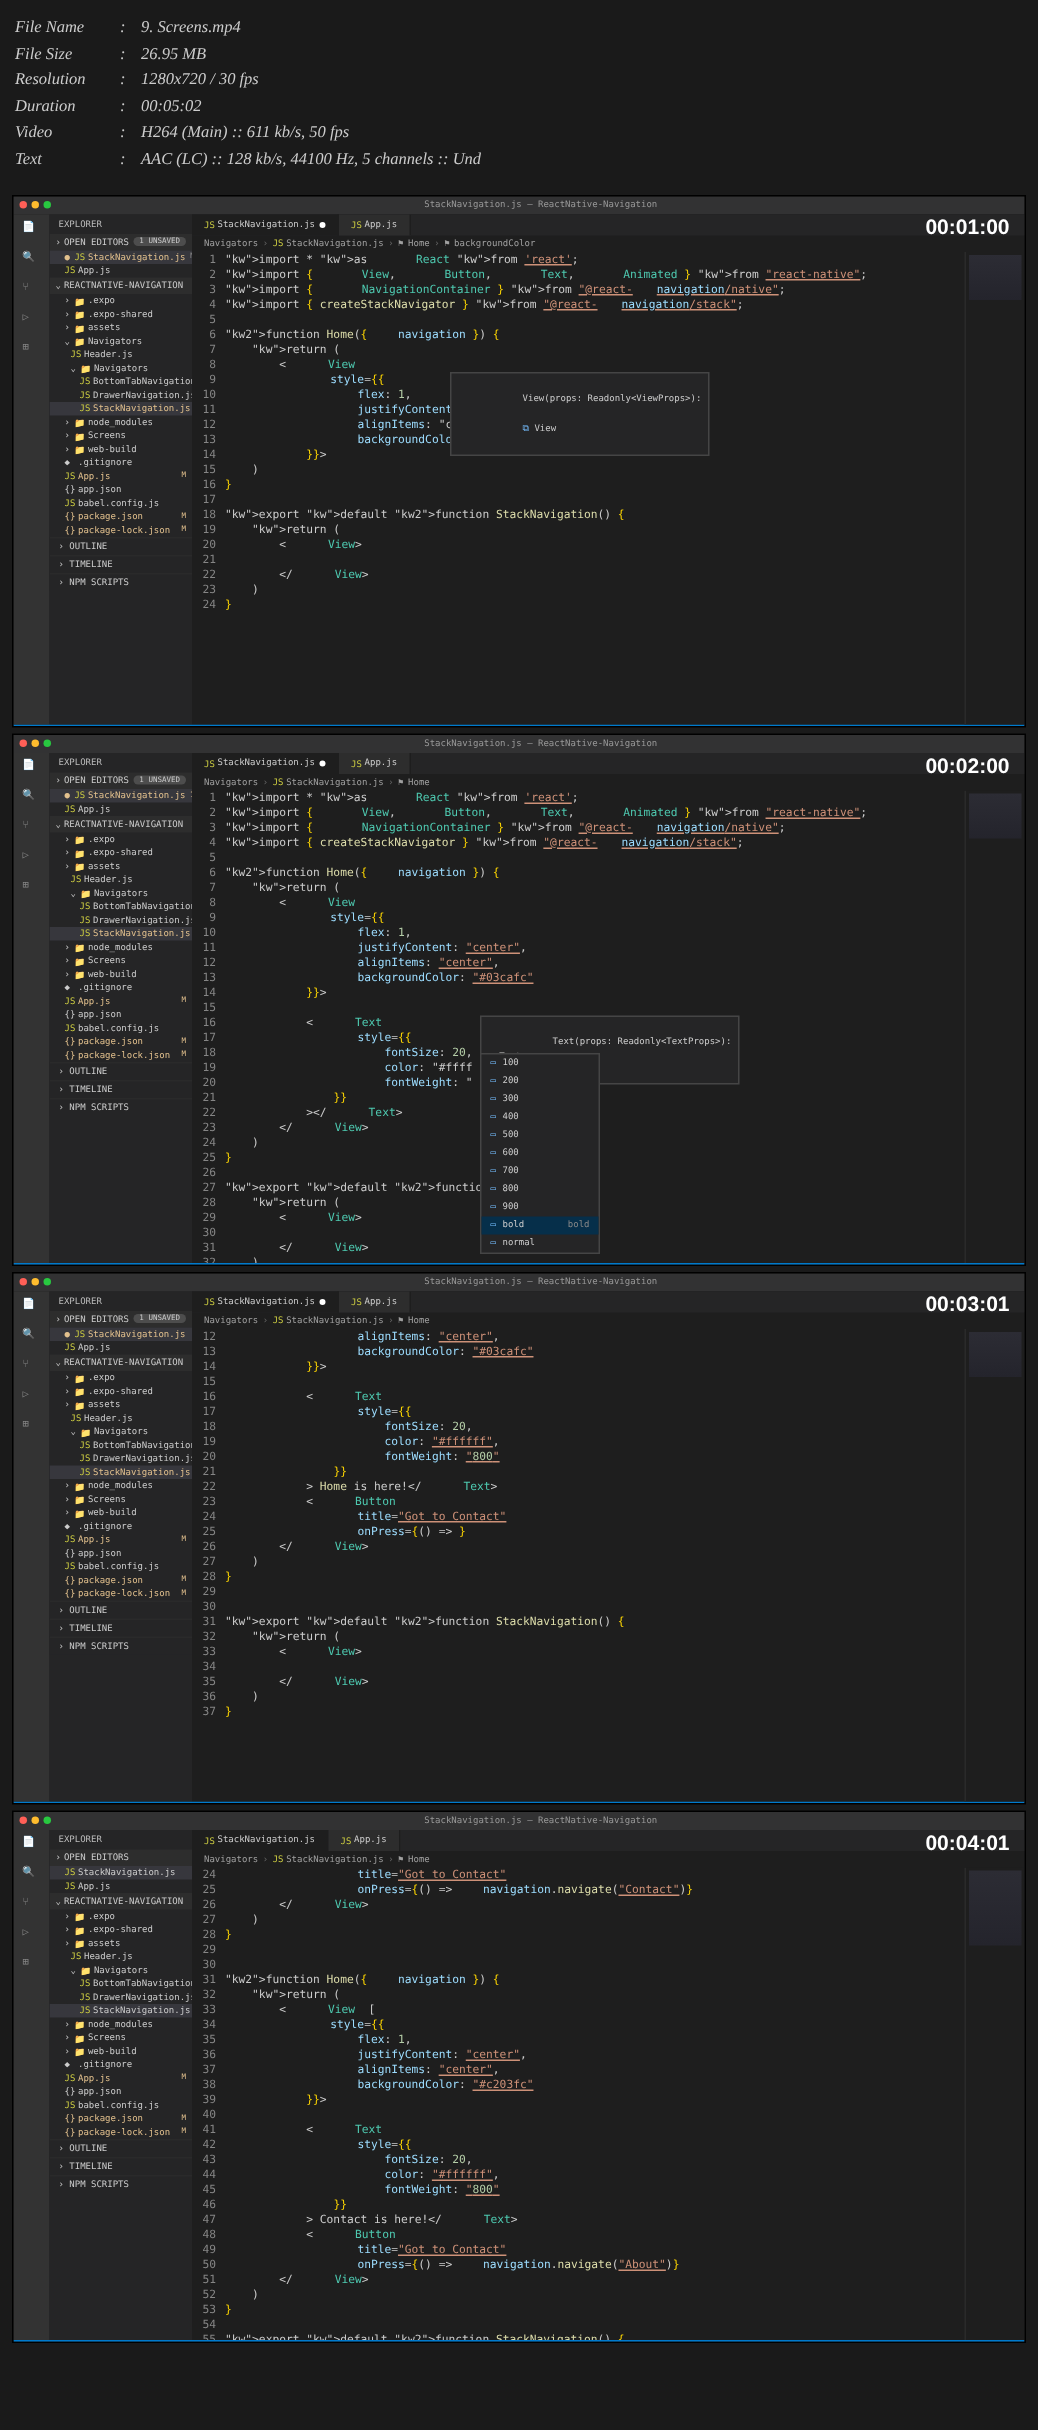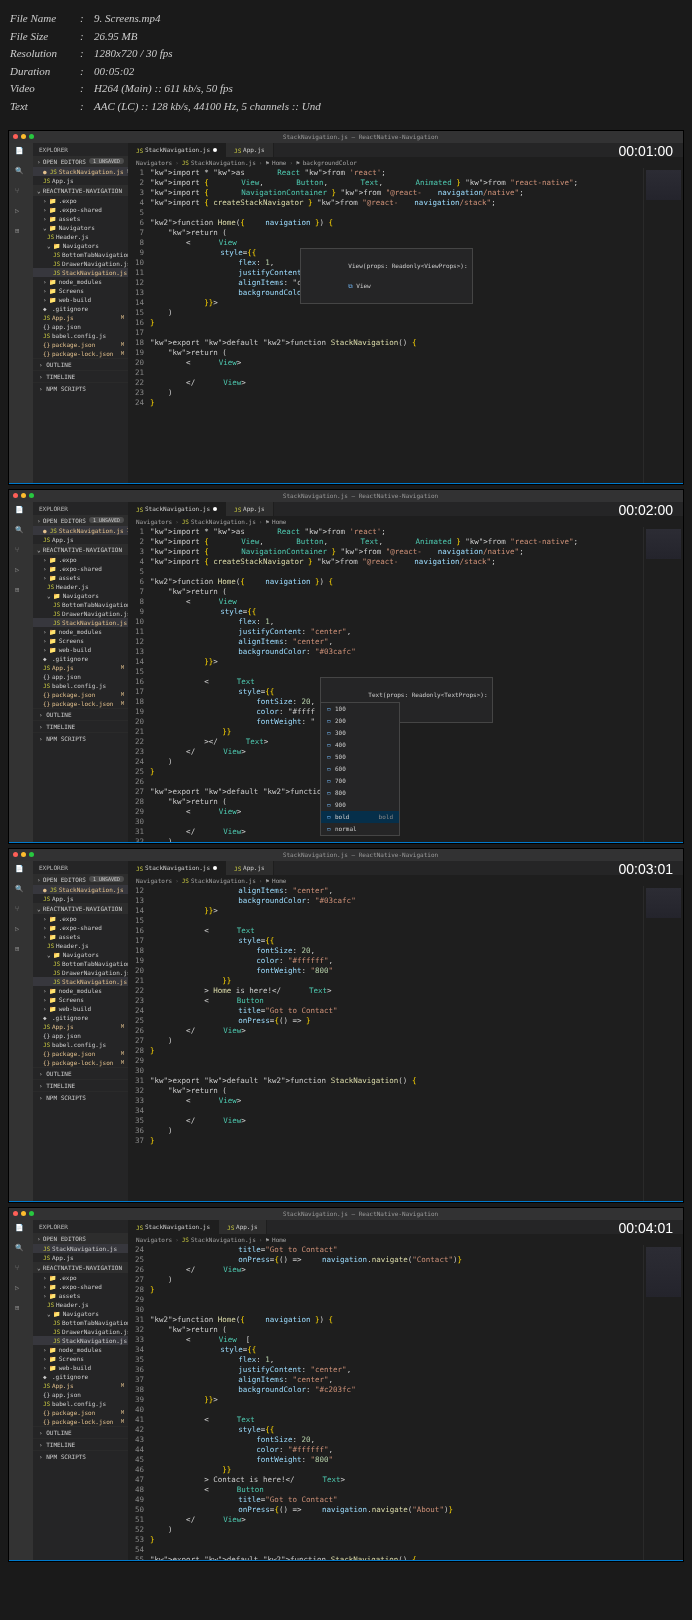--- a/index.html
+++ b/index.html
@@ -43,21 +43,21 @@
 .dot-red { background: #ff5f57; }
 .dot-yellow { background: #febc2e; }
 .dot-green { background: #28c840; }
 .title-center { flex: 1; text-align: center; }
 .timestamp {
   position: absolute;
   top: 12px;
   right: 10px;
   font-family: Arial, sans-serif;
   font-size: 14px;
-  font-weight: normal;
+  font-weight: bold;
   color: #fff;
   z-index: 10;
 }
 .main { display: flex; height: 340px; }
 .activity {
   width: 24px;
   background: #333;
   display: flex;
   flex-direction: column;
   align-items: center;
@@ -159,21 +159,21 @@
   background: #1e1e1e;
   border-left: 1px solid #2a2a2a;
 }
 .minimap-blob {
   margin: 2px;
   height: 30px;
   background: linear-gradient(#3a3a4a, #2a2a3a);
   opacity: 0.5;
 }
 .fn { color: #dcdcaa; }
-.str { color: #ce9178; }
+.str { color: #ce9178; text-decoration: underline; }
 .var { color: #9cdcfe; margin-left: 16px; }
 .type { color: #4ec9b0; padding-left: 28px; }
 .num { color: #b5cea8; }
 .brace { color: #ffd700; }
 
 .hint {
   position: absolute;
   background: #252526;
   border: 1px solid #454545;
   font-size: 6px;

